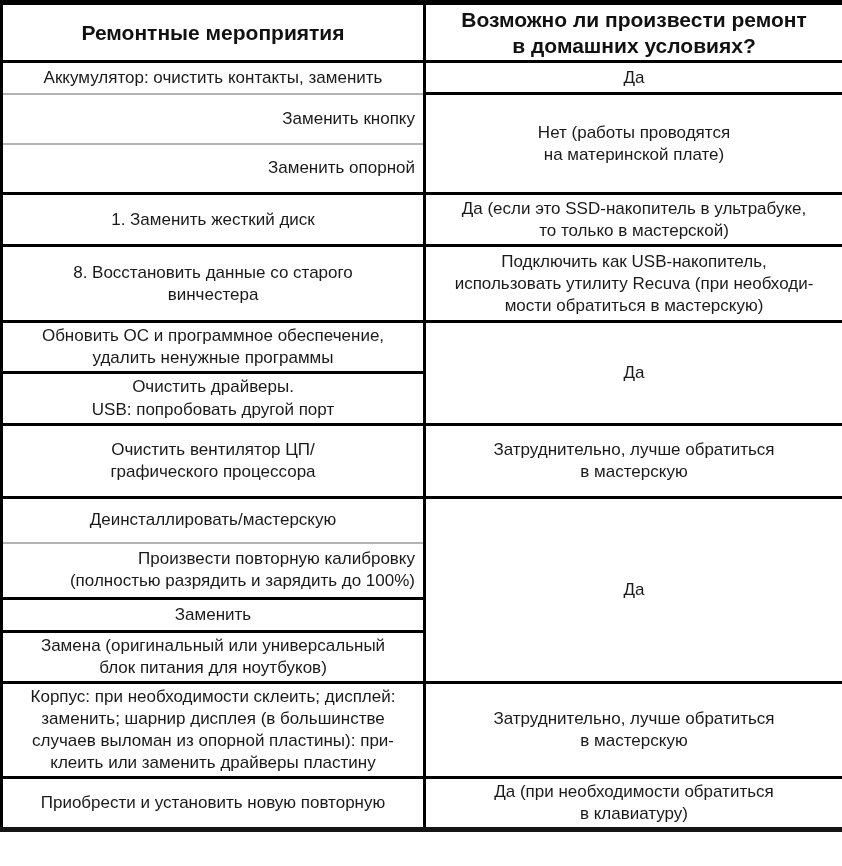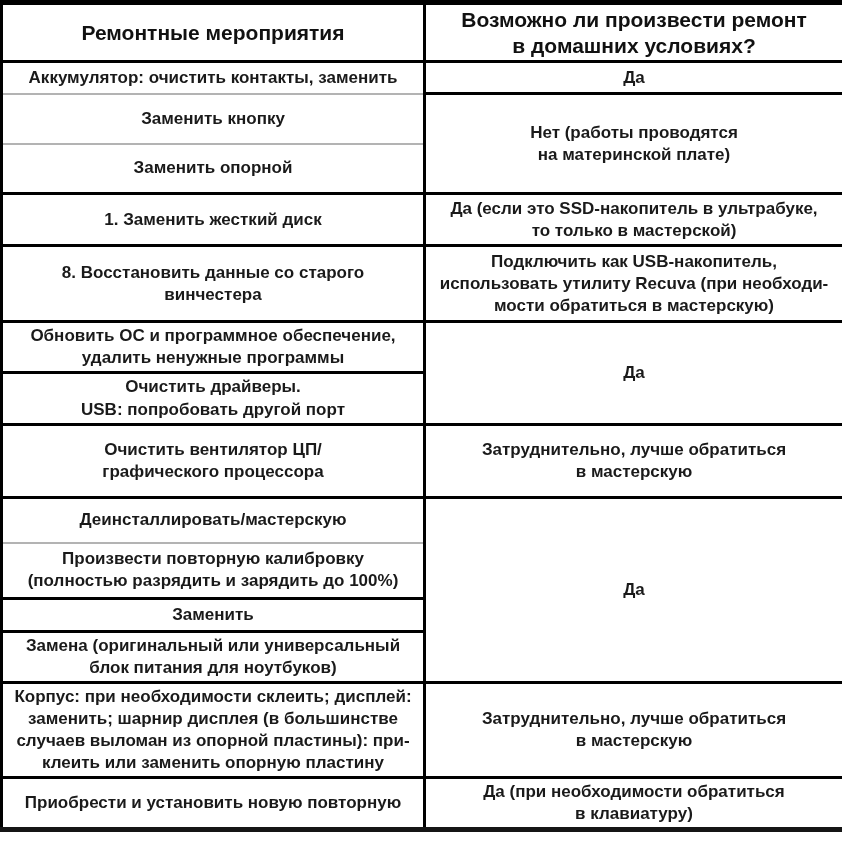--- a/index.html
+++ b/index.html
@@ -35,27 +35,26 @@
   }
   th {
     font-size: 21px;
     font-weight: bold;
     line-height: 1.22;
     color: #111111;
   }
   td {
     font-size: 17px;
     line-height: 1.3;
-    font-weight: bold;
   }
   col.c-left  { width: 423px; }
   col.c-right { width: 419px; }
   
   td.gb { border-bottom: 2px solid #b3b3b3; }
-  td.gt { border-top: 2px solid #b3b3b3; }
+  td.gt { border-top: 2px solid #b3b3b3; text-align: right; }
 </style>
 </head>
 <body>
 
 <table class="repair-table">
   <colgroup>
     <col class="c-left">
     <col class="c-right">
   </colgroup>
   <thead>
@@ -117,21 +116,21 @@
       <td>Заменить</td>
     </tr>
     <tr style="height:50px">
       <td>Замена (оригинальный или универсальный
 блок питания для ноутбуков)</td>
     </tr>
     <tr style="height:92px">
       <td>Корпус: при необходимости склеить; дисплей:
 заменить; шарнир дисплея (в большинстве
 случаев выломан из опорной пластины): при-
-клеить или заменить опорную пластину</td>
+клеить или заменить драйверы пластину</td>
       <td>Затруднительно, лучше обратиться
 в мастерскую</td>
     </tr>
     <tr style="height:51px">
       <td>Приобрести и установить новую повторную</td>
       <td>Да (при необходимости обратиться
 в клавиатуру)</td>
     </tr>
   </tbody>
 </table>

